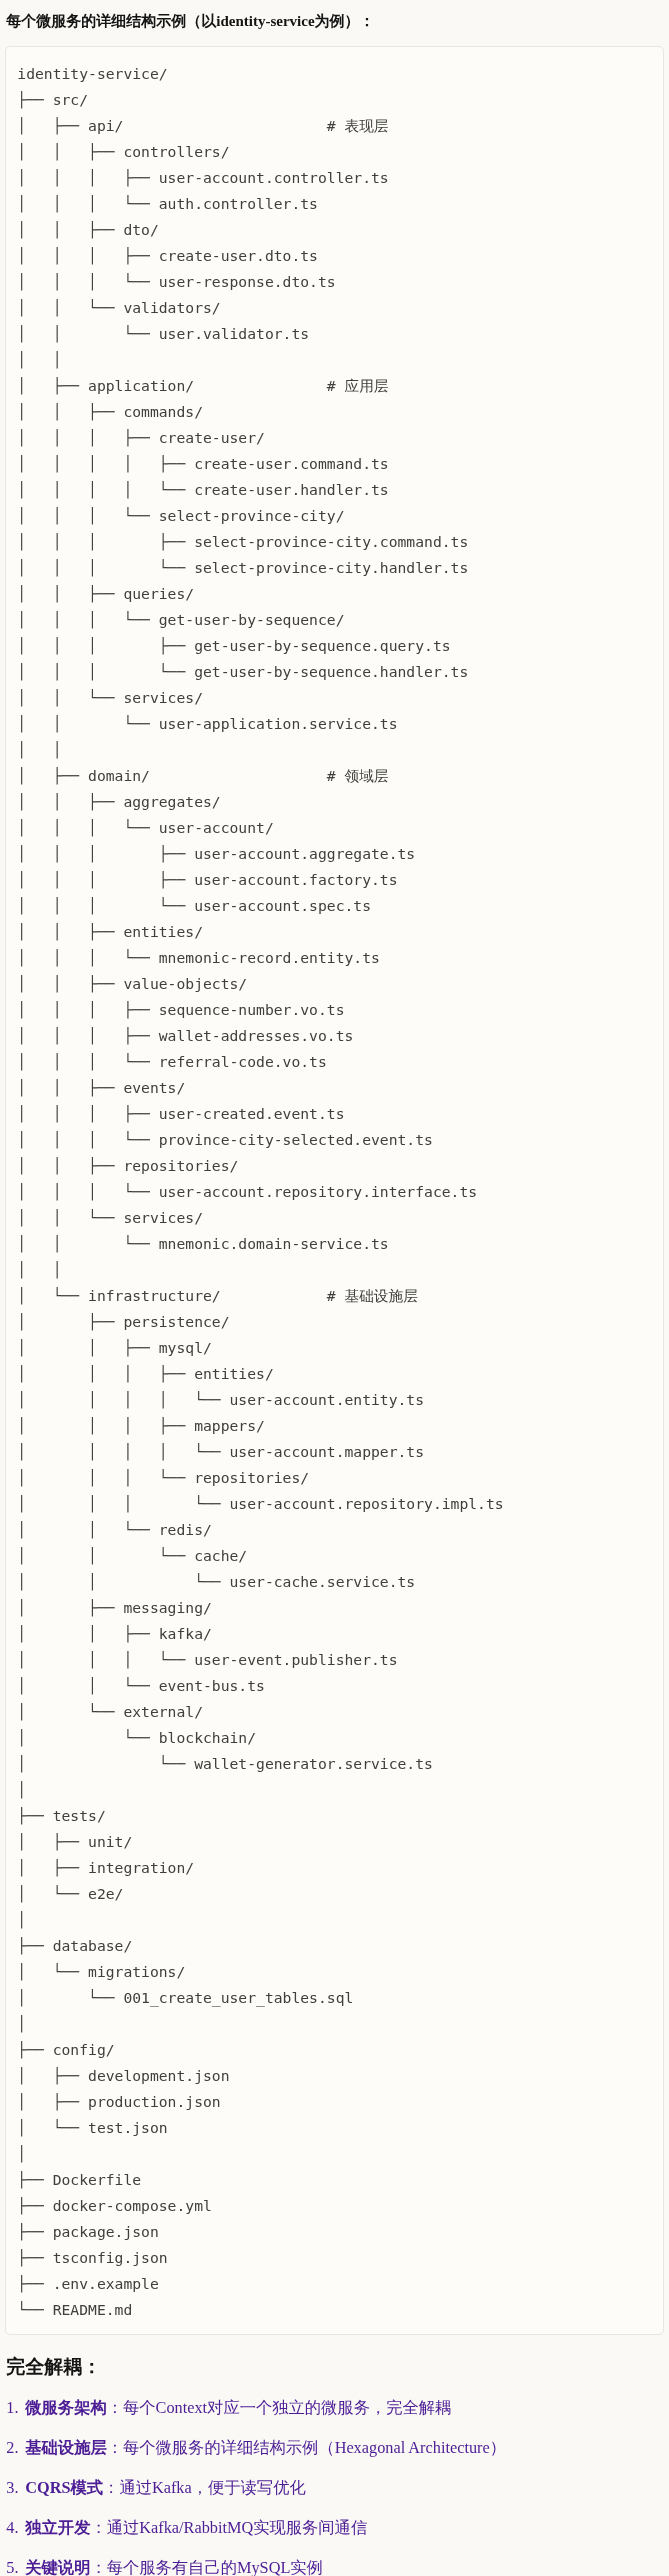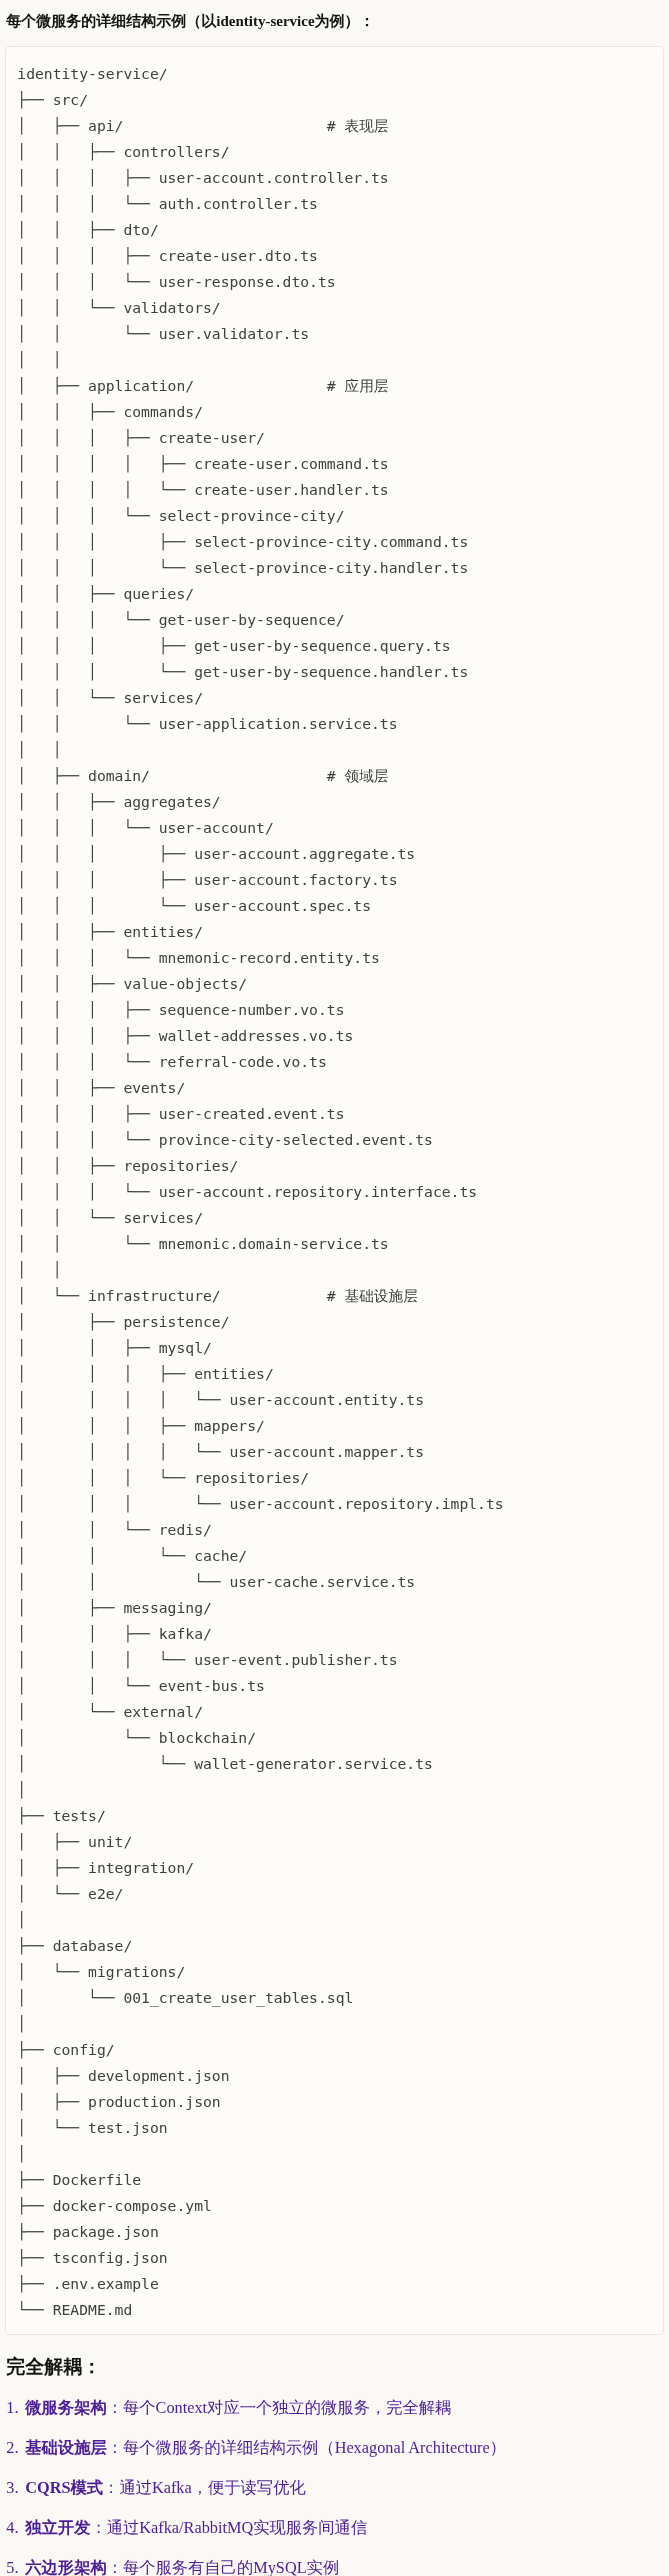--- a/index.html
+++ b/index.html
@@ -162,19 +162,19 @@
 └── README.md</pre>
   </div>
 
   <div class="notes-heading">完全解耦：</div>
 
   <div>
       <div class="note"><span class="num">1. </span><strong>微服务架构</strong><span>：每个Context对应一个独立的微服务，完全解耦</span></div>
       <div class="note"><span class="num">2. </span><strong>基础设施层</strong><span>：每个微服务的详细结构示例（Hexagonal Architecture）</span></div>
       <div class="note"><span class="num">3. </span><strong>CQRS模式</strong><span>：通过Kafka，便于读写优化</span></div>
       <div class="note"><span class="num">4. </span><strong>独立开发</strong><span>：通过Kafka/RabbitMQ实现服务间通信</span></div>
-      <div class="note"><span class="num">5. </span><strong>六边形架构</strong><span>：每个服务有自己的MySQL实例</span></div>
+      <div class="note"><span class="num">5. </span><strong>关键说明</strong><span>：每个服务有自己的MySQL实例</span></div>
     </div>
 
   <p class="footer-para">这个结构可以让您的团队并行开发，每个Context可以由不同的小组负责，互不干扰。</p>
 
 </div>
 
 
 </body></html>

